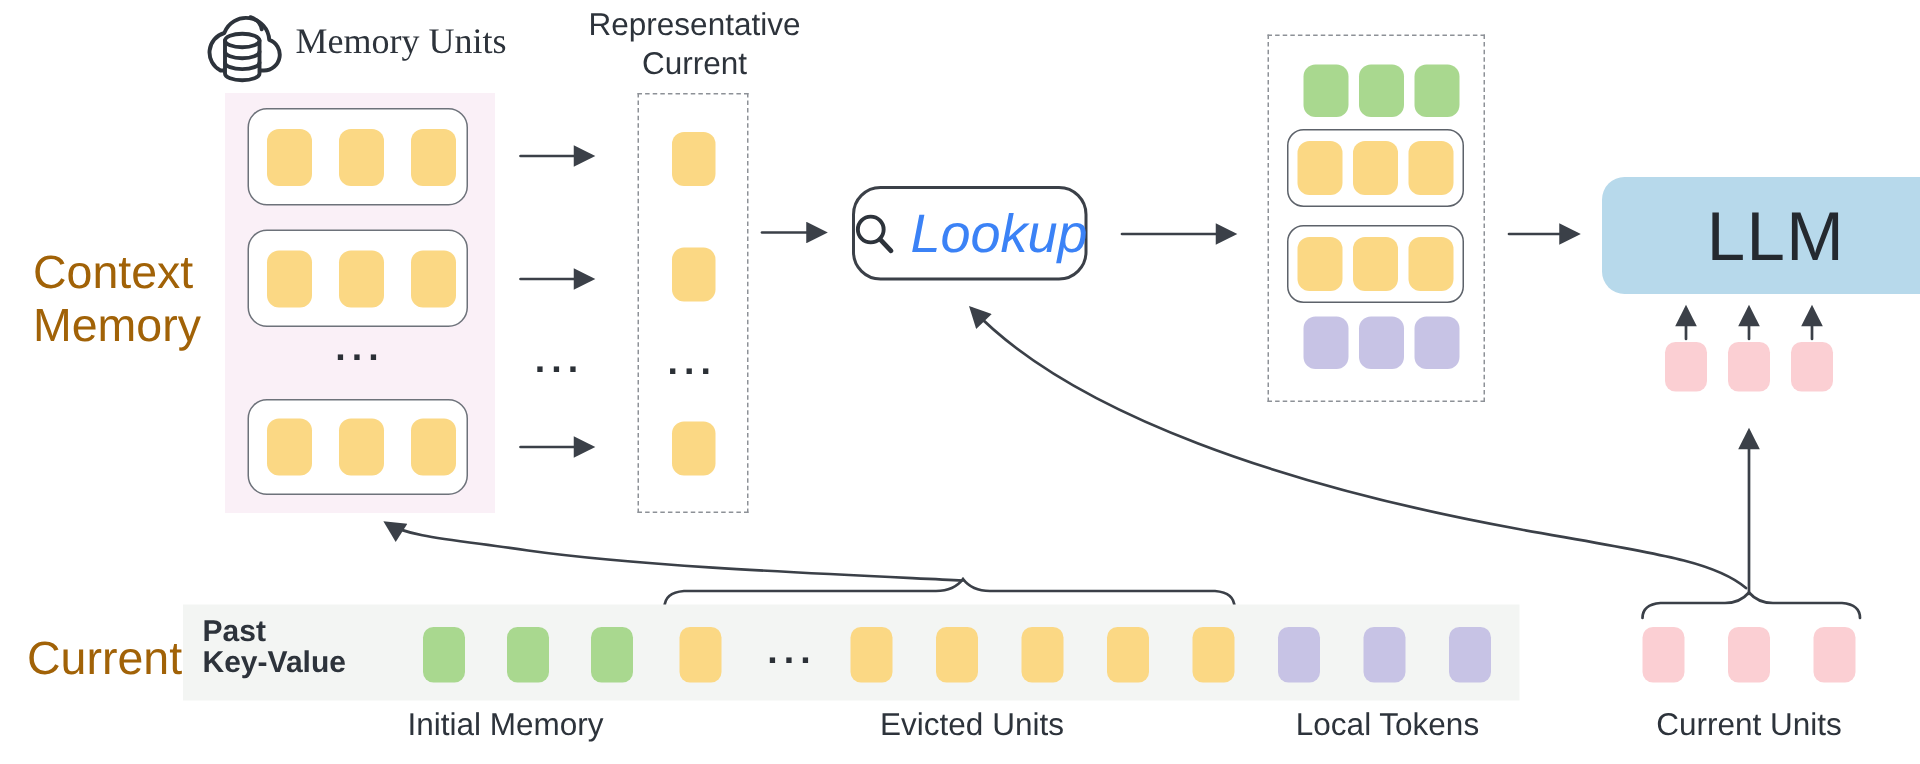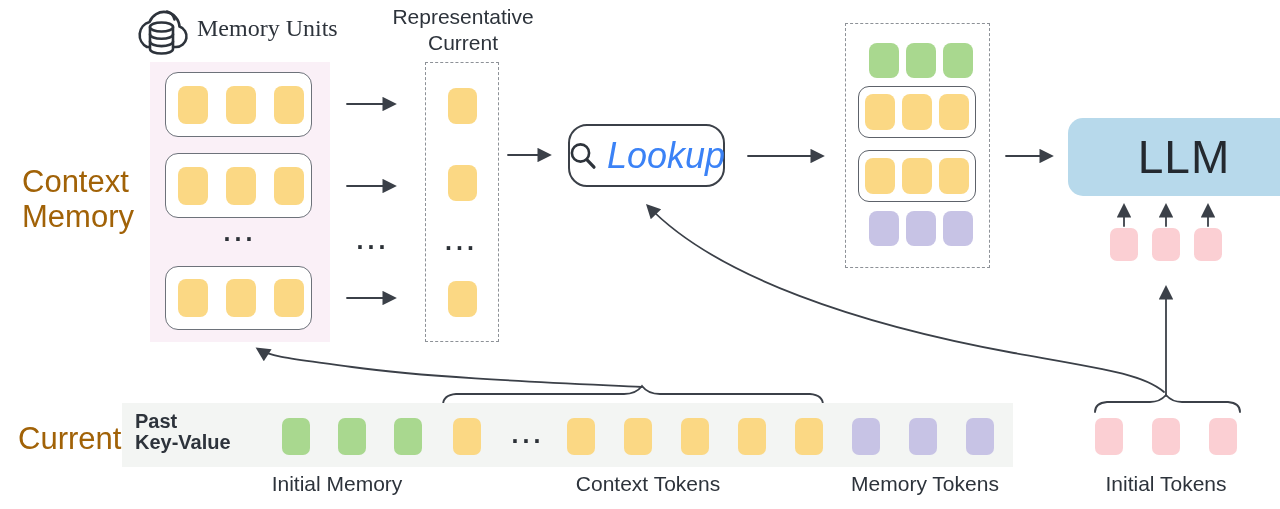--- a/index.html
+++ b/index.html
@@ -244,17 +244,17 @@
   <div class="tk tk-purple"></div>
       <div class="tk tk-purple"></div>
     </div>
   <div class="abs group" id="g-current">
     <div class="tk tk-pink"></div>
   <div class="tk tk-pink"></div>
       <div class="tk tk-pink"></div>
     </div>
 
   <div class="bottom-label t-lab" id="lbl-initial">Initial Memory</div>
-  <div class="bottom-label t-lab" id="lbl-evicted">Context Tokens</div>
-  <div class="bottom-label t-lab" id="lbl-local">Memory Tokens</div>
-  <div class="bottom-label t-lab" id="lbl-current">Initial Tokens</div>
+  <div class="bottom-label t-lab" id="lbl-evicted">Evicted Units</div>
+  <div class="bottom-label t-lab" id="lbl-local">Local Tokens</div>
+  <div class="bottom-label t-lab" id="lbl-current">Current Units</div>
 
 </div>
 
 </body></html>

